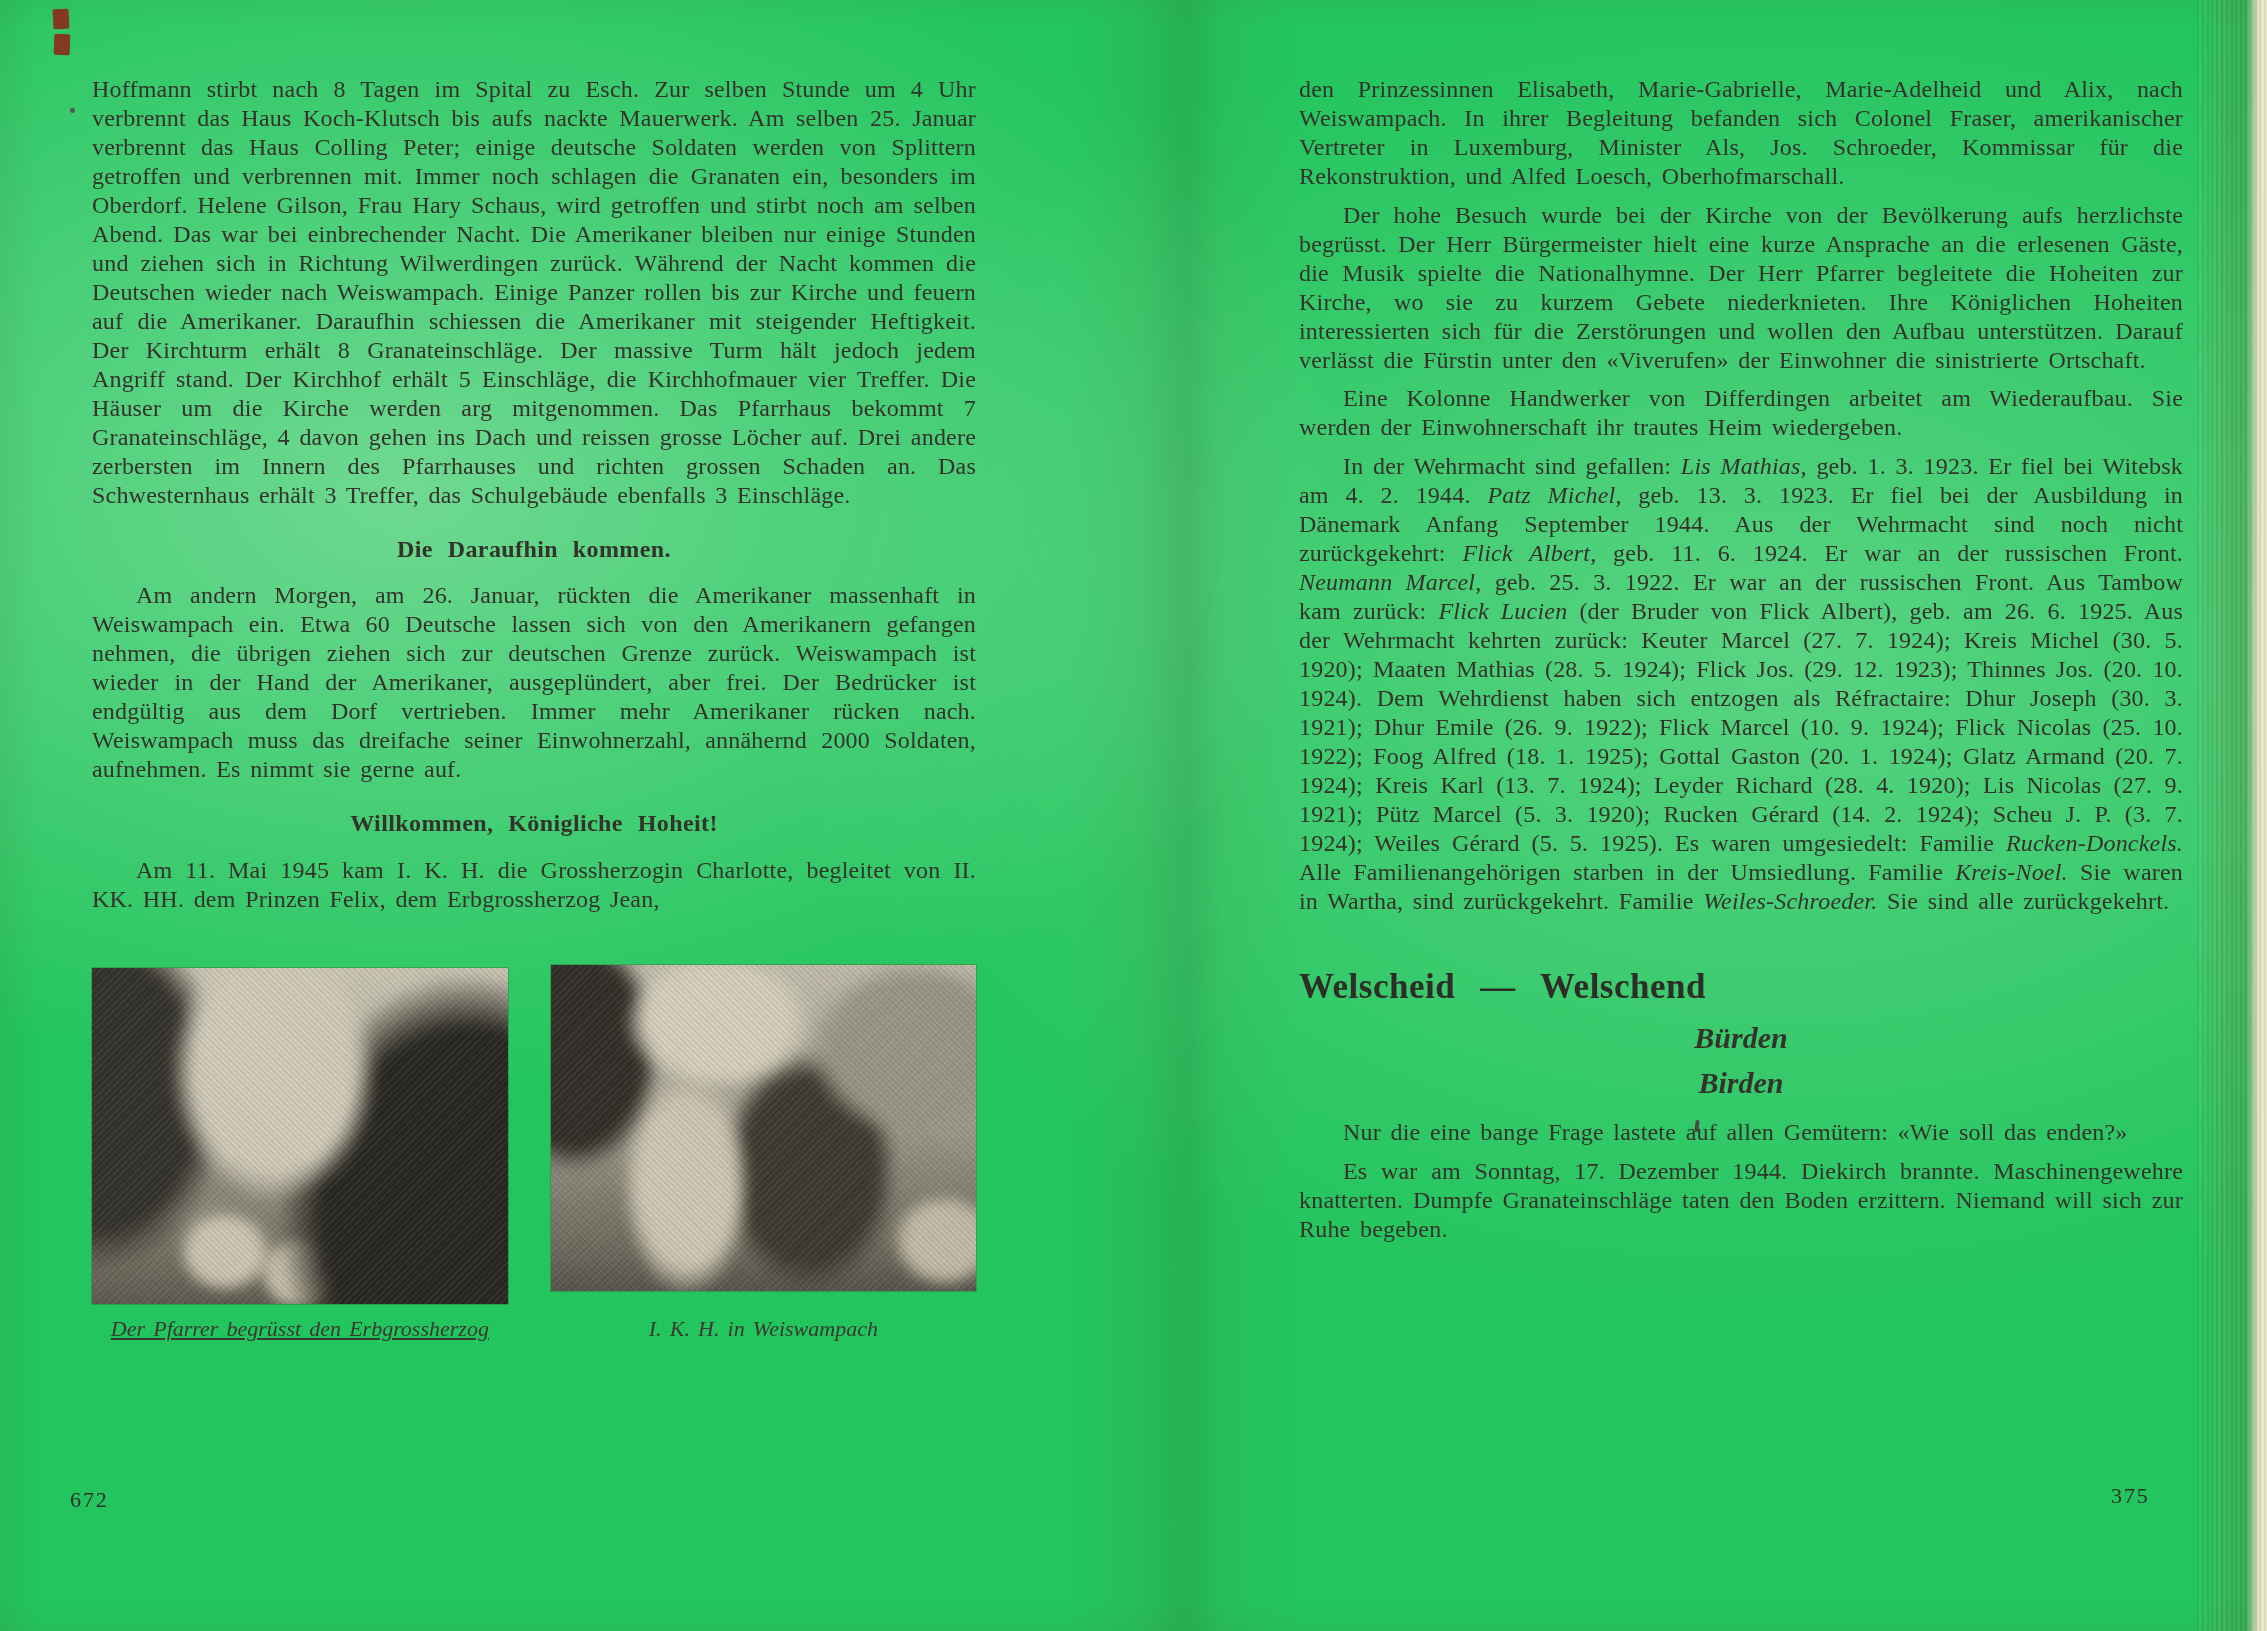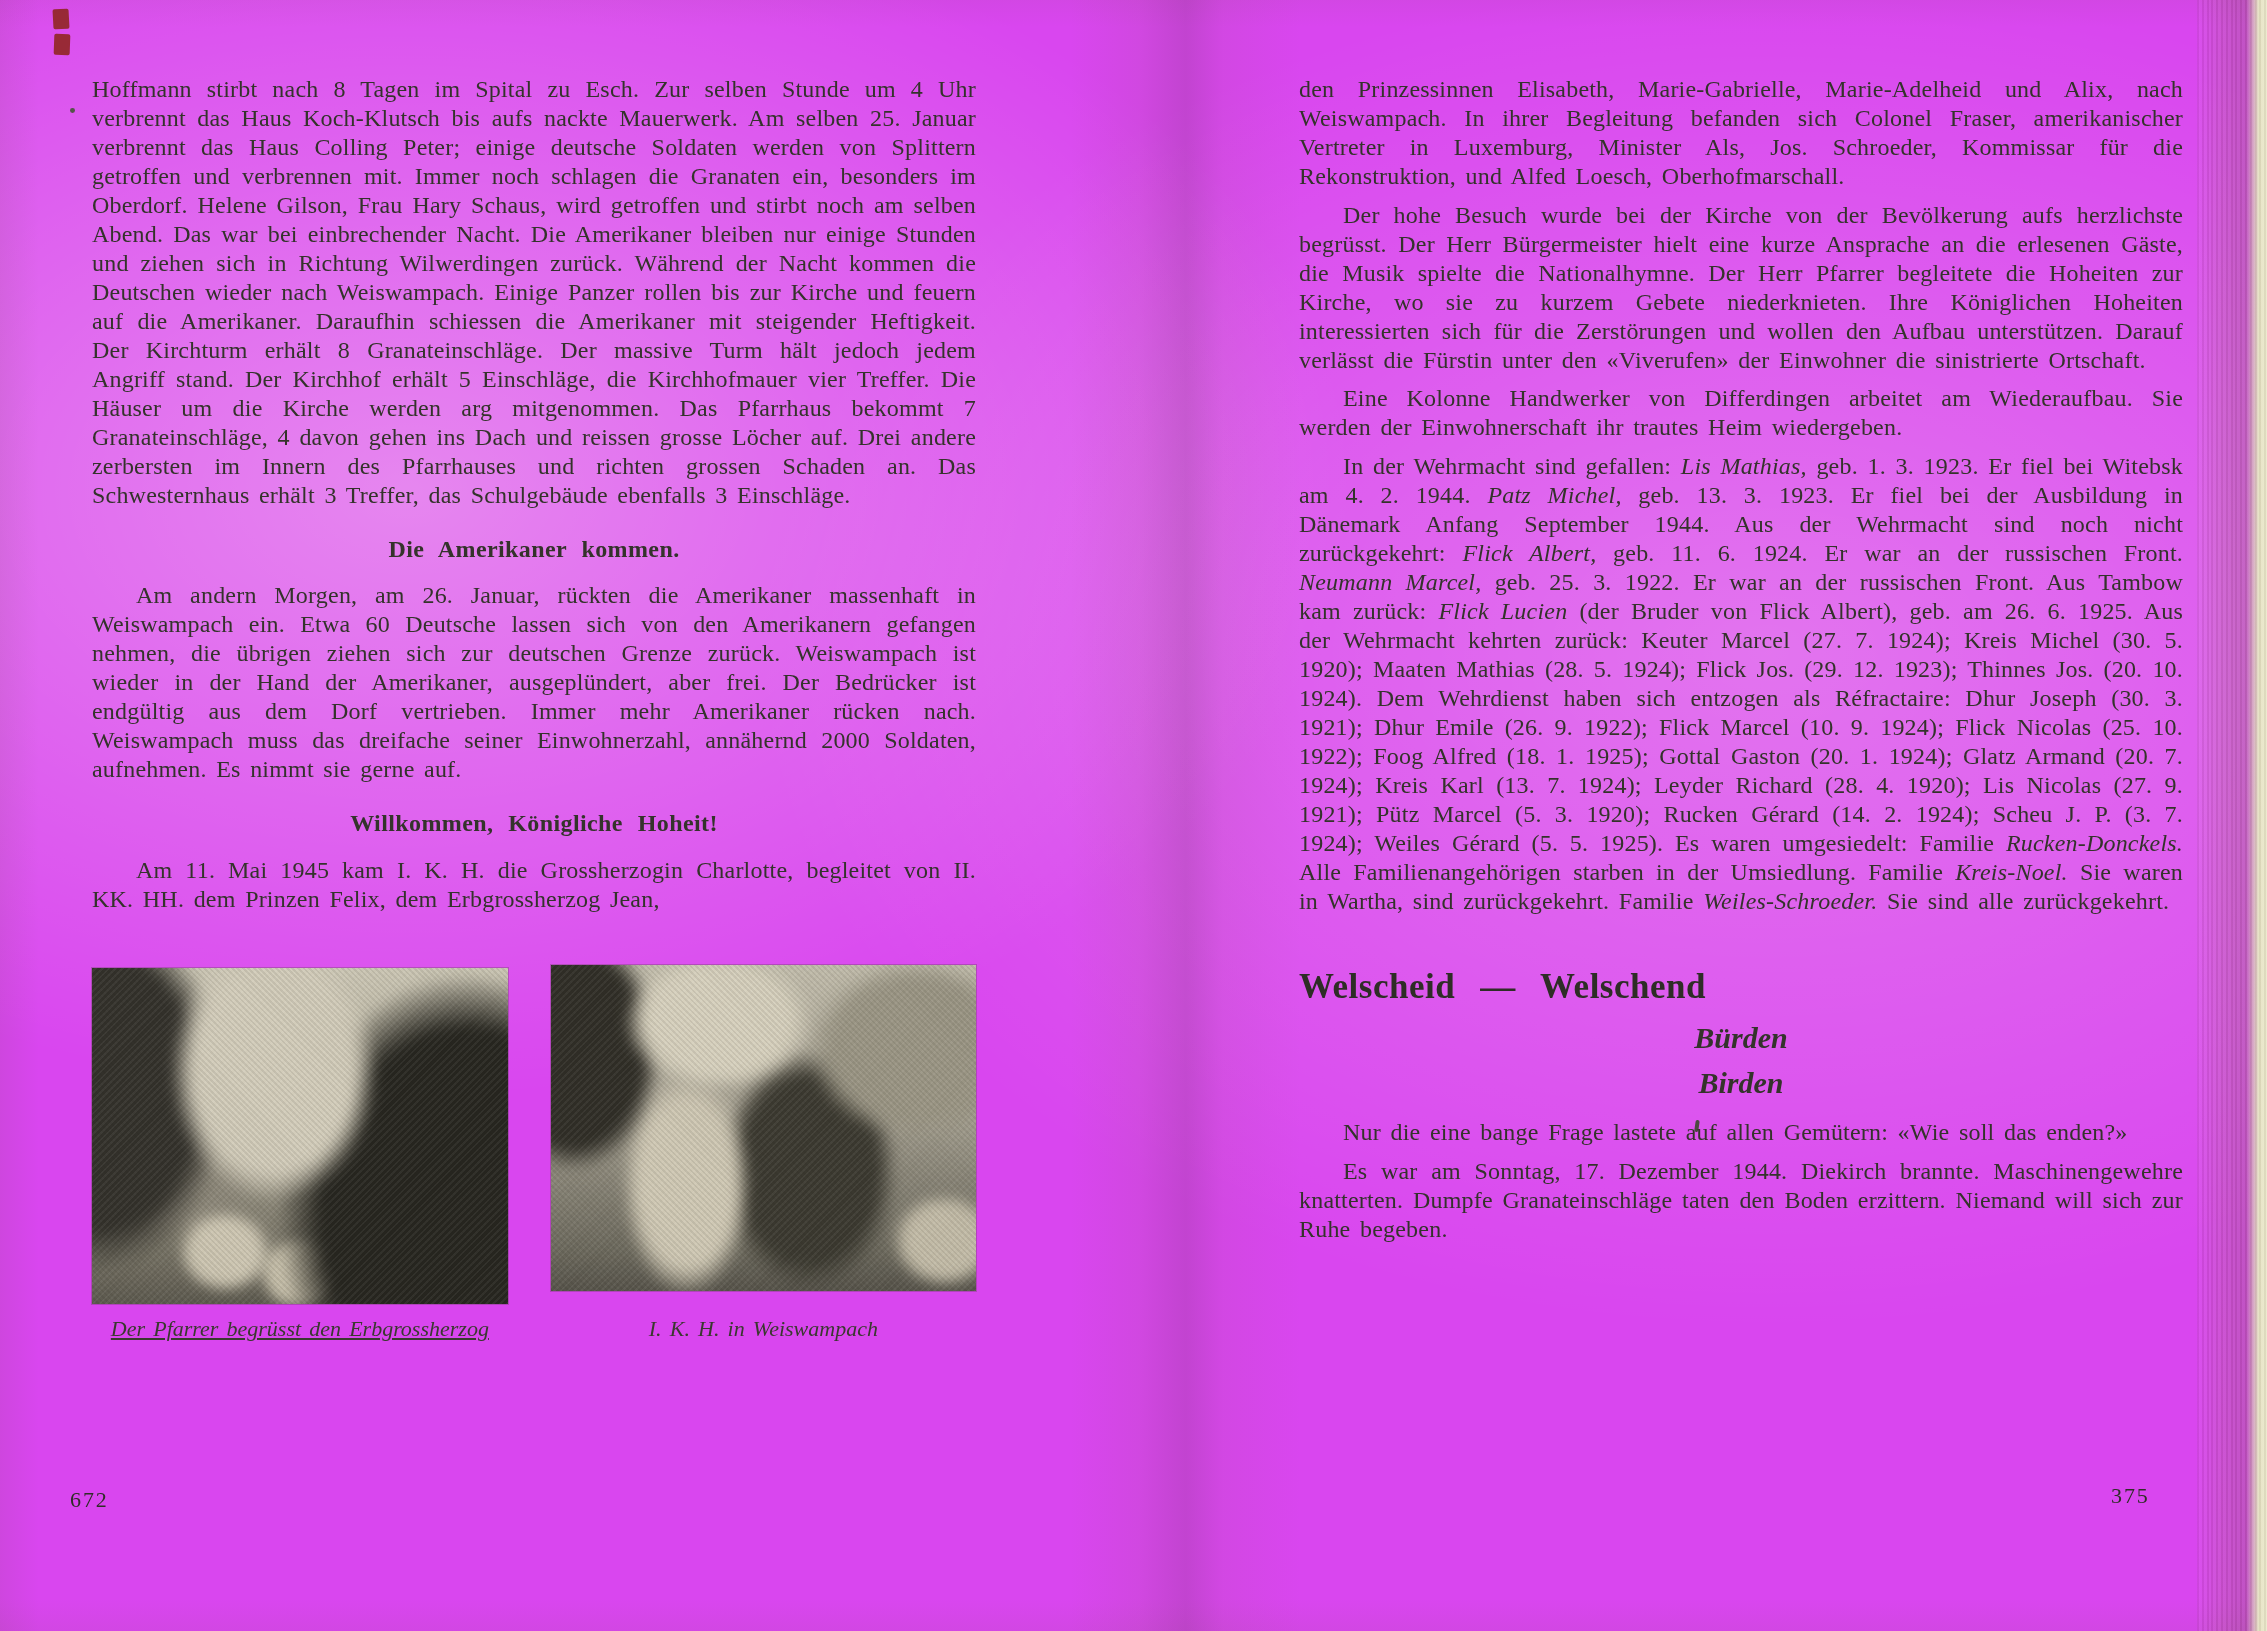--- a/index.html
+++ b/index.html
@@ -1,19 +1,19 @@
 <!DOCTYPE html>
 <html><head>
 <meta charset="utf-8">
 <style>
   html,body{margin:0;padding:0;background:#888;}
   .book{
     position:relative;
     width:2267px;height:1632px;
-    background:#d946ef;
+    background:#22c55e;
     font-family:"Liberation Serif","DejaVu Serif",serif;
     color:#34332b;
     overflow:hidden;
   }
   
   .book::before{
     content:"";position:absolute;inset:0;pointer-events:none;
     background:
       radial-gradient(1352px 869px at 18% 30%, rgba(255,255,240,.35), rgba(255,255,240,0) 70%),
       radial-gradient(1448px 966px at 78% 40%, rgba(255,255,238,.25), rgba(255,255,238,0) 70%),
@@ -140,21 +140,21 @@
 
   <div class="red-mark rm-1"></div>
   <div class="red-mark rm-2"></div>
   <div class="speck sp-1"></div>
   <div class="smudge"></div>
   <div class="speck sp-2"></div>
 
   <div class="column col-left">
     <p class="body noindent">Hoffmann stirbt nach 8 Tagen im Spital zu Esch. Zur selben Stunde um 4 Uhr verbrennt das Haus Koch-Klutsch bis aufs nackte Mauerwerk. Am selben 25. Januar verbrennt das Haus Colling Peter; einige deutsche Soldaten werden von Splittern getroffen und verbrennen mit. Immer noch schlagen die Granaten ein, besonders im Oberdorf. Helene Gilson, Frau Hary Schaus, wird getroffen und stirbt noch am selben Abend. Das war bei einbrechender Nacht. Die Amerikaner bleiben nur einige Stunden und ziehen sich in Richtung Wilwerdingen zurück. Während der Nacht kommen die Deutschen wieder nach Weiswampach. Einige Panzer rollen bis zur Kirche und feuern auf die Amerikaner. Daraufhin schiessen die Amerikaner mit steigender Heftigkeit. Der Kirchturm erhält 8 Granateinschläge. Der massive Turm hält jedoch jedem Angriff stand. Der Kirchhof erhält 5 Einschläge, die Kirchhofmauer vier Treffer. Die Häuser um die Kirche werden arg mitgenommen. Das Pfarrhaus bekommt 7 Granateinschläge, 4 davon gehen ins Dach und reissen grosse Löcher auf. Drei andere zerbersten im Innern des Pfarrhauses und richten grossen Schaden an. Das Schwesternhaus erhält 3 Treffer, das Schulgebäude ebenfalls 3 Einschläge.</p>
 
-    <h3 class="sect">Die Amerikaner kommen.</h3>
+    <h3 class="sect">Die Daraufhin kommen.</h3>
     <p class="body">Am andern Morgen, am 26. Januar, rückten die Amerikaner massenhaft in Weiswampach ein. Etwa 60 Deutsche lassen sich von den Amerikanern gefangen nehmen, die übrigen ziehen sich zur deutschen Grenze zurück. Weiswampach ist wieder in der Hand der Amerikaner, ausgeplündert, aber frei. Der Bedrücker ist endgültig aus dem Dorf vertrieben. Immer mehr Amerikaner rücken nach. Weiswampach muss das dreifache seiner Einwohnerzahl, annähernd 2000 Soldaten, aufnehmen. Es nimmt sie gerne auf.</p>
 
     <h3 class="sect">Willkommen, Königliche Hoheit!</h3>
     <p class="body">Am 11. Mai 1945 kam I. K. H. die Grossherzogin Charlotte, begleitet von II. KK. HH. dem Prinzen Felix, dem Erbgrossherzog Jean,</p>
 
     <div class="photos">
       <div class="photo photo-1">
         <div class="art art-1"></div>
         <div class="grain"></div>
       </div>

